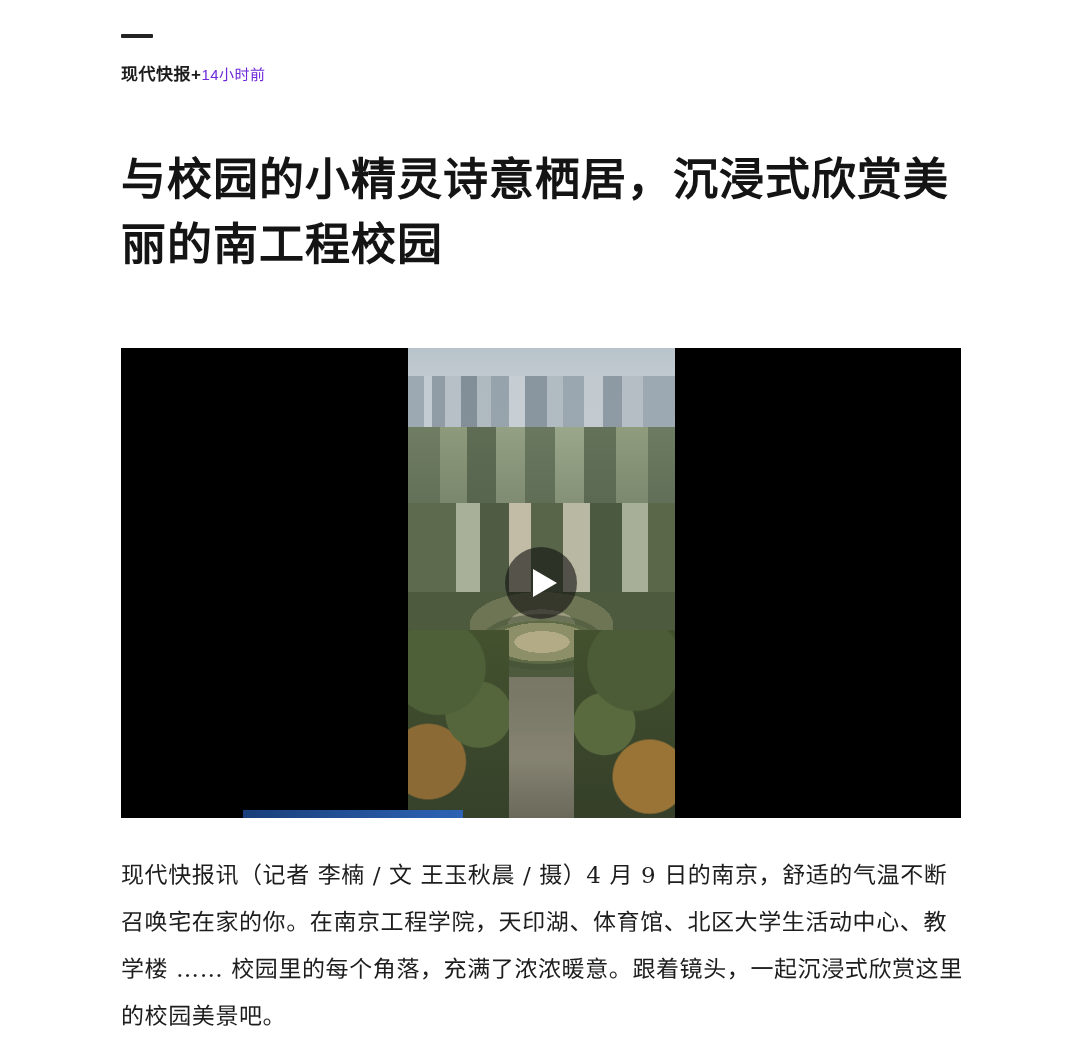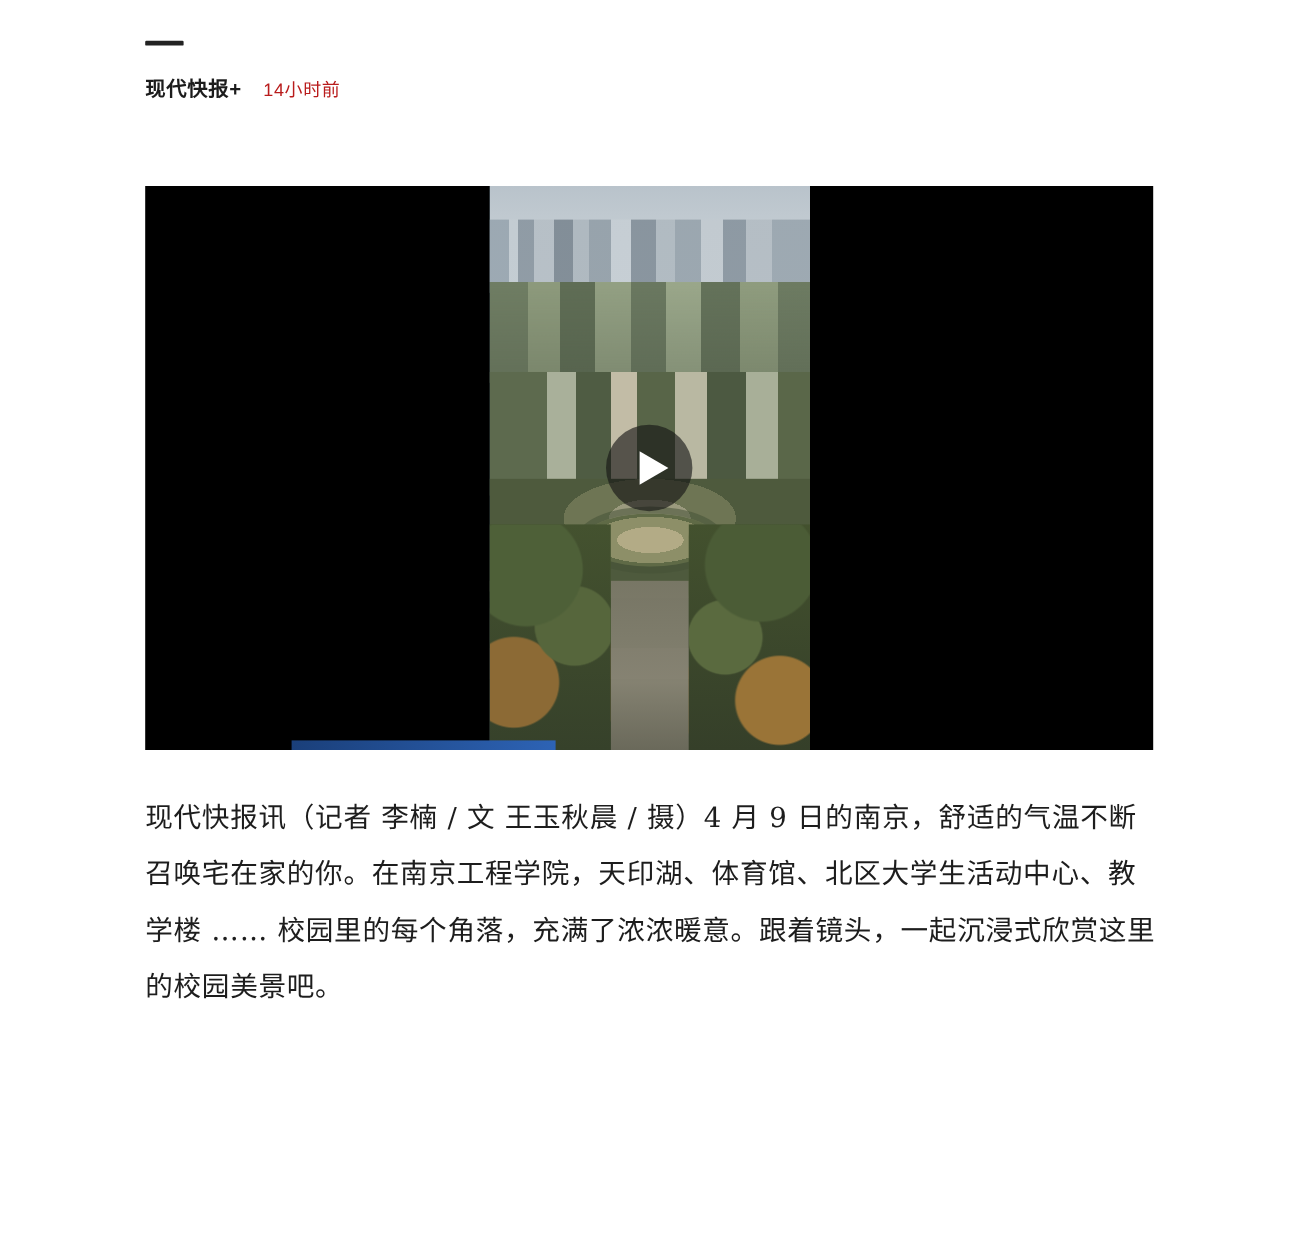--- a/index.html
+++ b/index.html
@@ -27,32 +27,31 @@
     width: 32px;
     height: 4px;
     background: #222222;
     margin-top: 34px;
     margin-bottom: 22px;
     border-radius: 1px;
   }
   .meta-row {
     display: flex;
     align-items: baseline;
-    gap: 18px;
     margin-bottom: 16px;
   }
   .source {
     font-size: 17px;
     font-weight: 700;
     color: #1c1c1c;
     letter-spacing: 0.5px;
   }
   .timestamp {
     font-size: 15px;
-    color: #b91c1c;
+    color: #6d28d9;
     letter-spacing: 0.5px;
   }
   .headline {
     font-family: "DejaVu Serif", "Liberation Serif", serif;
     font-size: 45px;
     line-height: 1.45;
     font-weight: 700;
     color: #141414;
     margin: 62px 0 0 0;
     letter-spacing: 1px;
@@ -195,20 +194,21 @@
 <div class="page">
   <div class="content">
 
     <div class="top-rule"></div>
 
     <div class="meta-row">
       <span class="source">现代快报+</span>
       <span class="timestamp">14小时前</span>
     </div>
 
+    <h1 class="headline">与校园的小精灵诗意栖居，沉浸式欣赏美丽的南工程校园</h1>
 
     <div class="video-wrap">
       <div class="video-inner">
         <div class="sky"></div>
         <div class="far-city"></div>
         <div class="mid-block"></div>
         <div class="campus-mid"></div>
         <div class="plaza"></div>
         <div class="plaza-ring"></div>
         <div class="road"></div>

